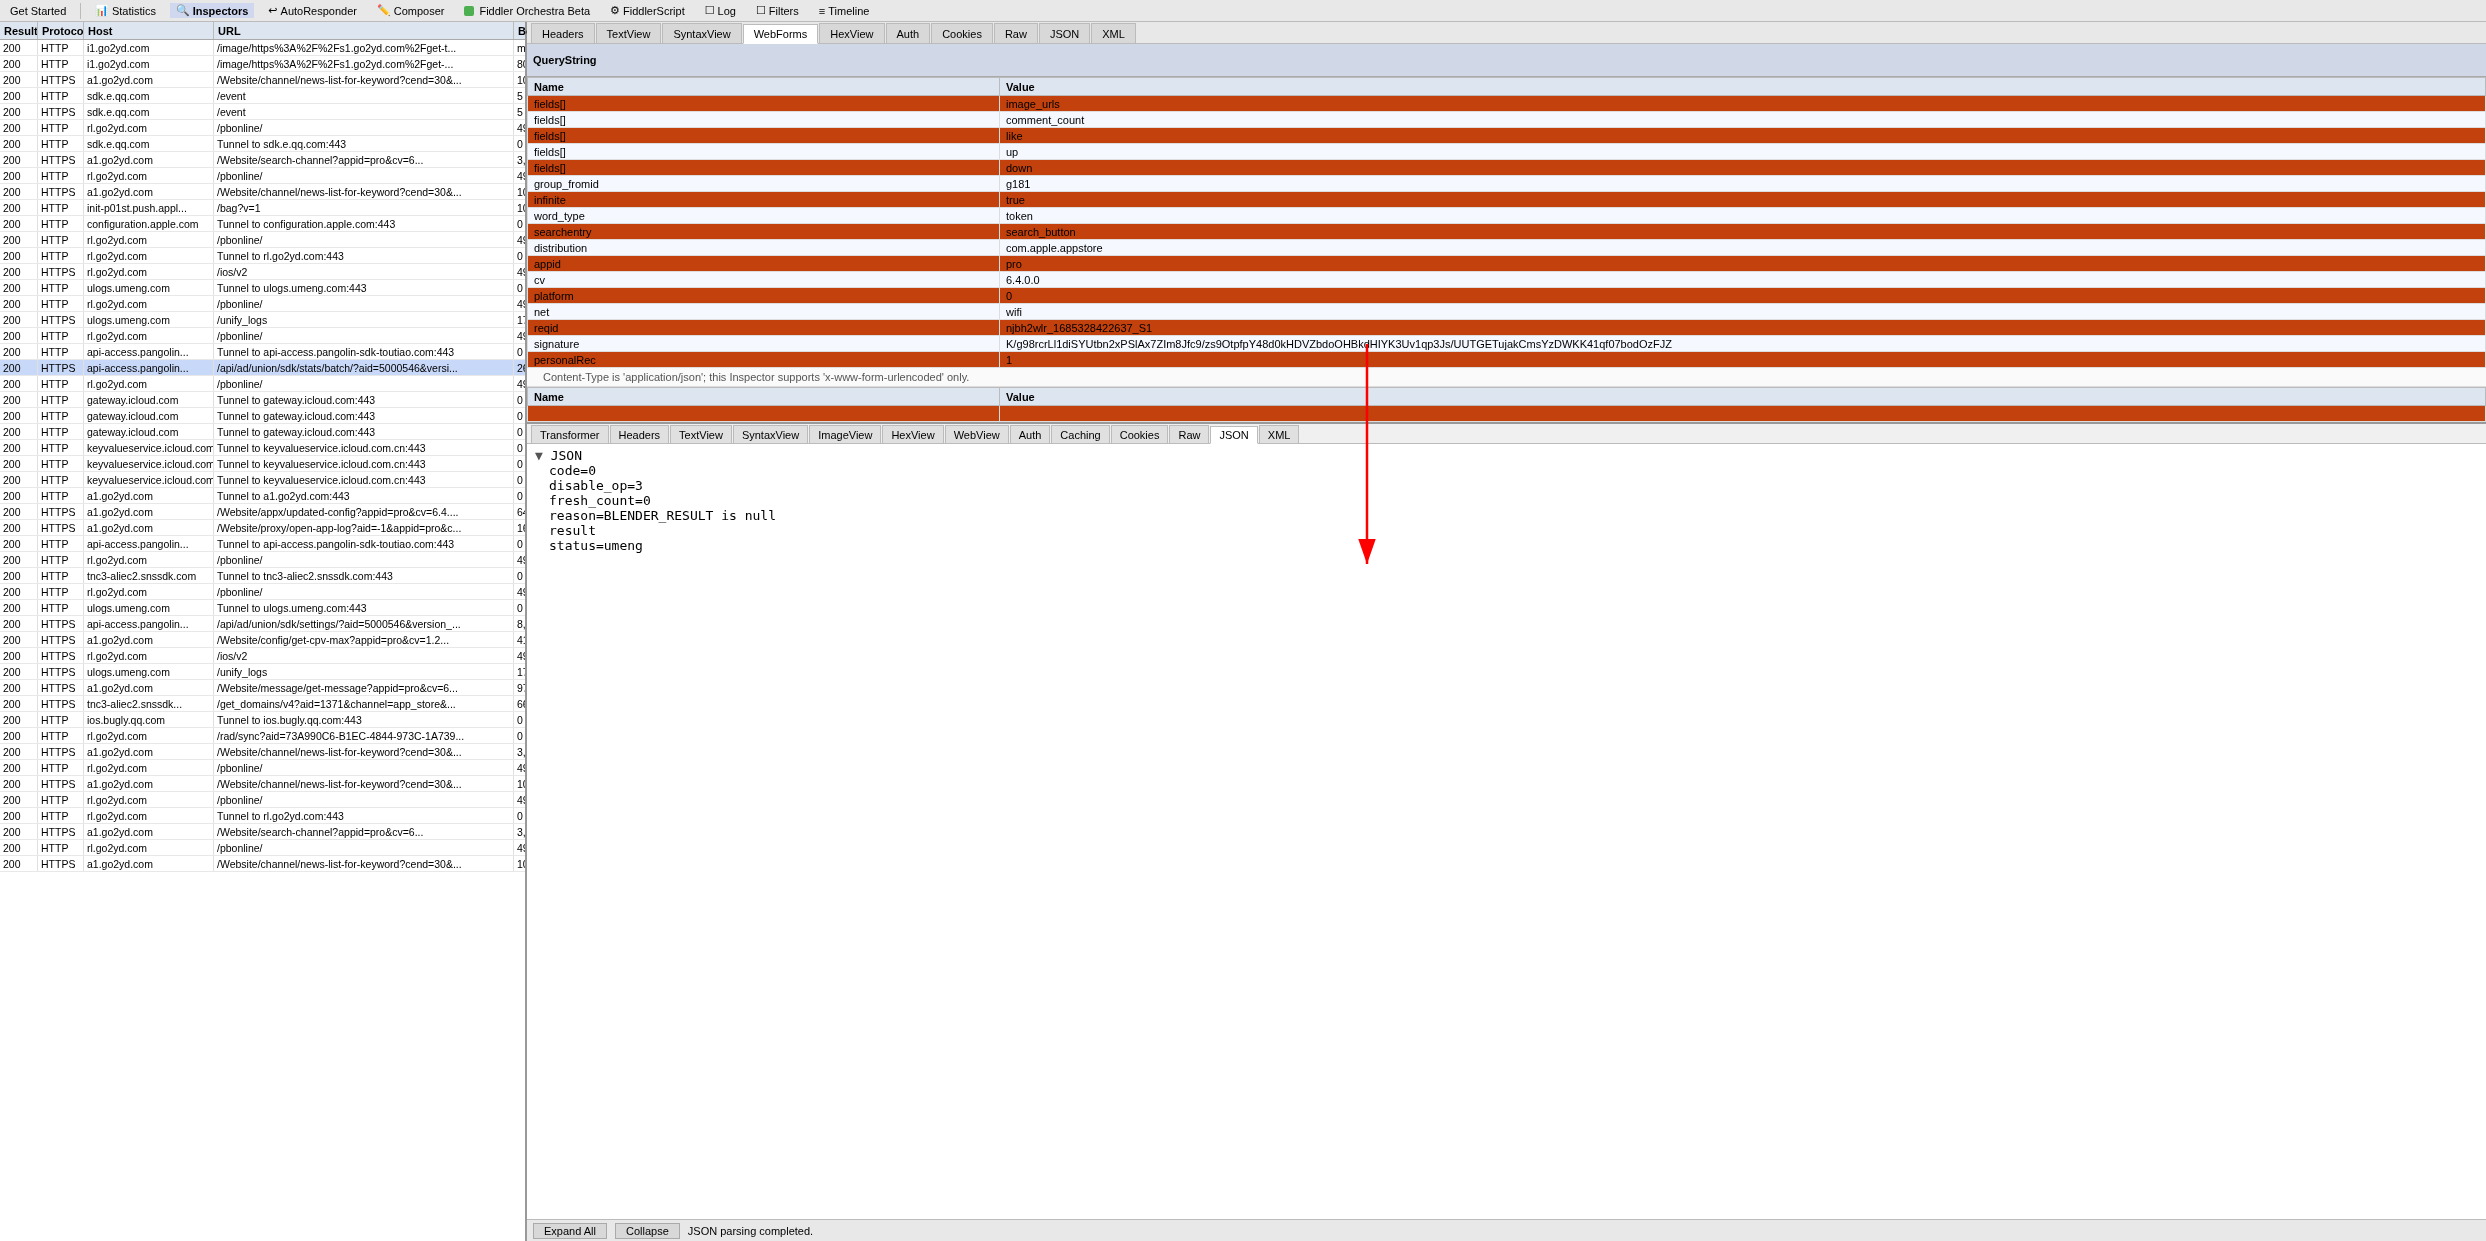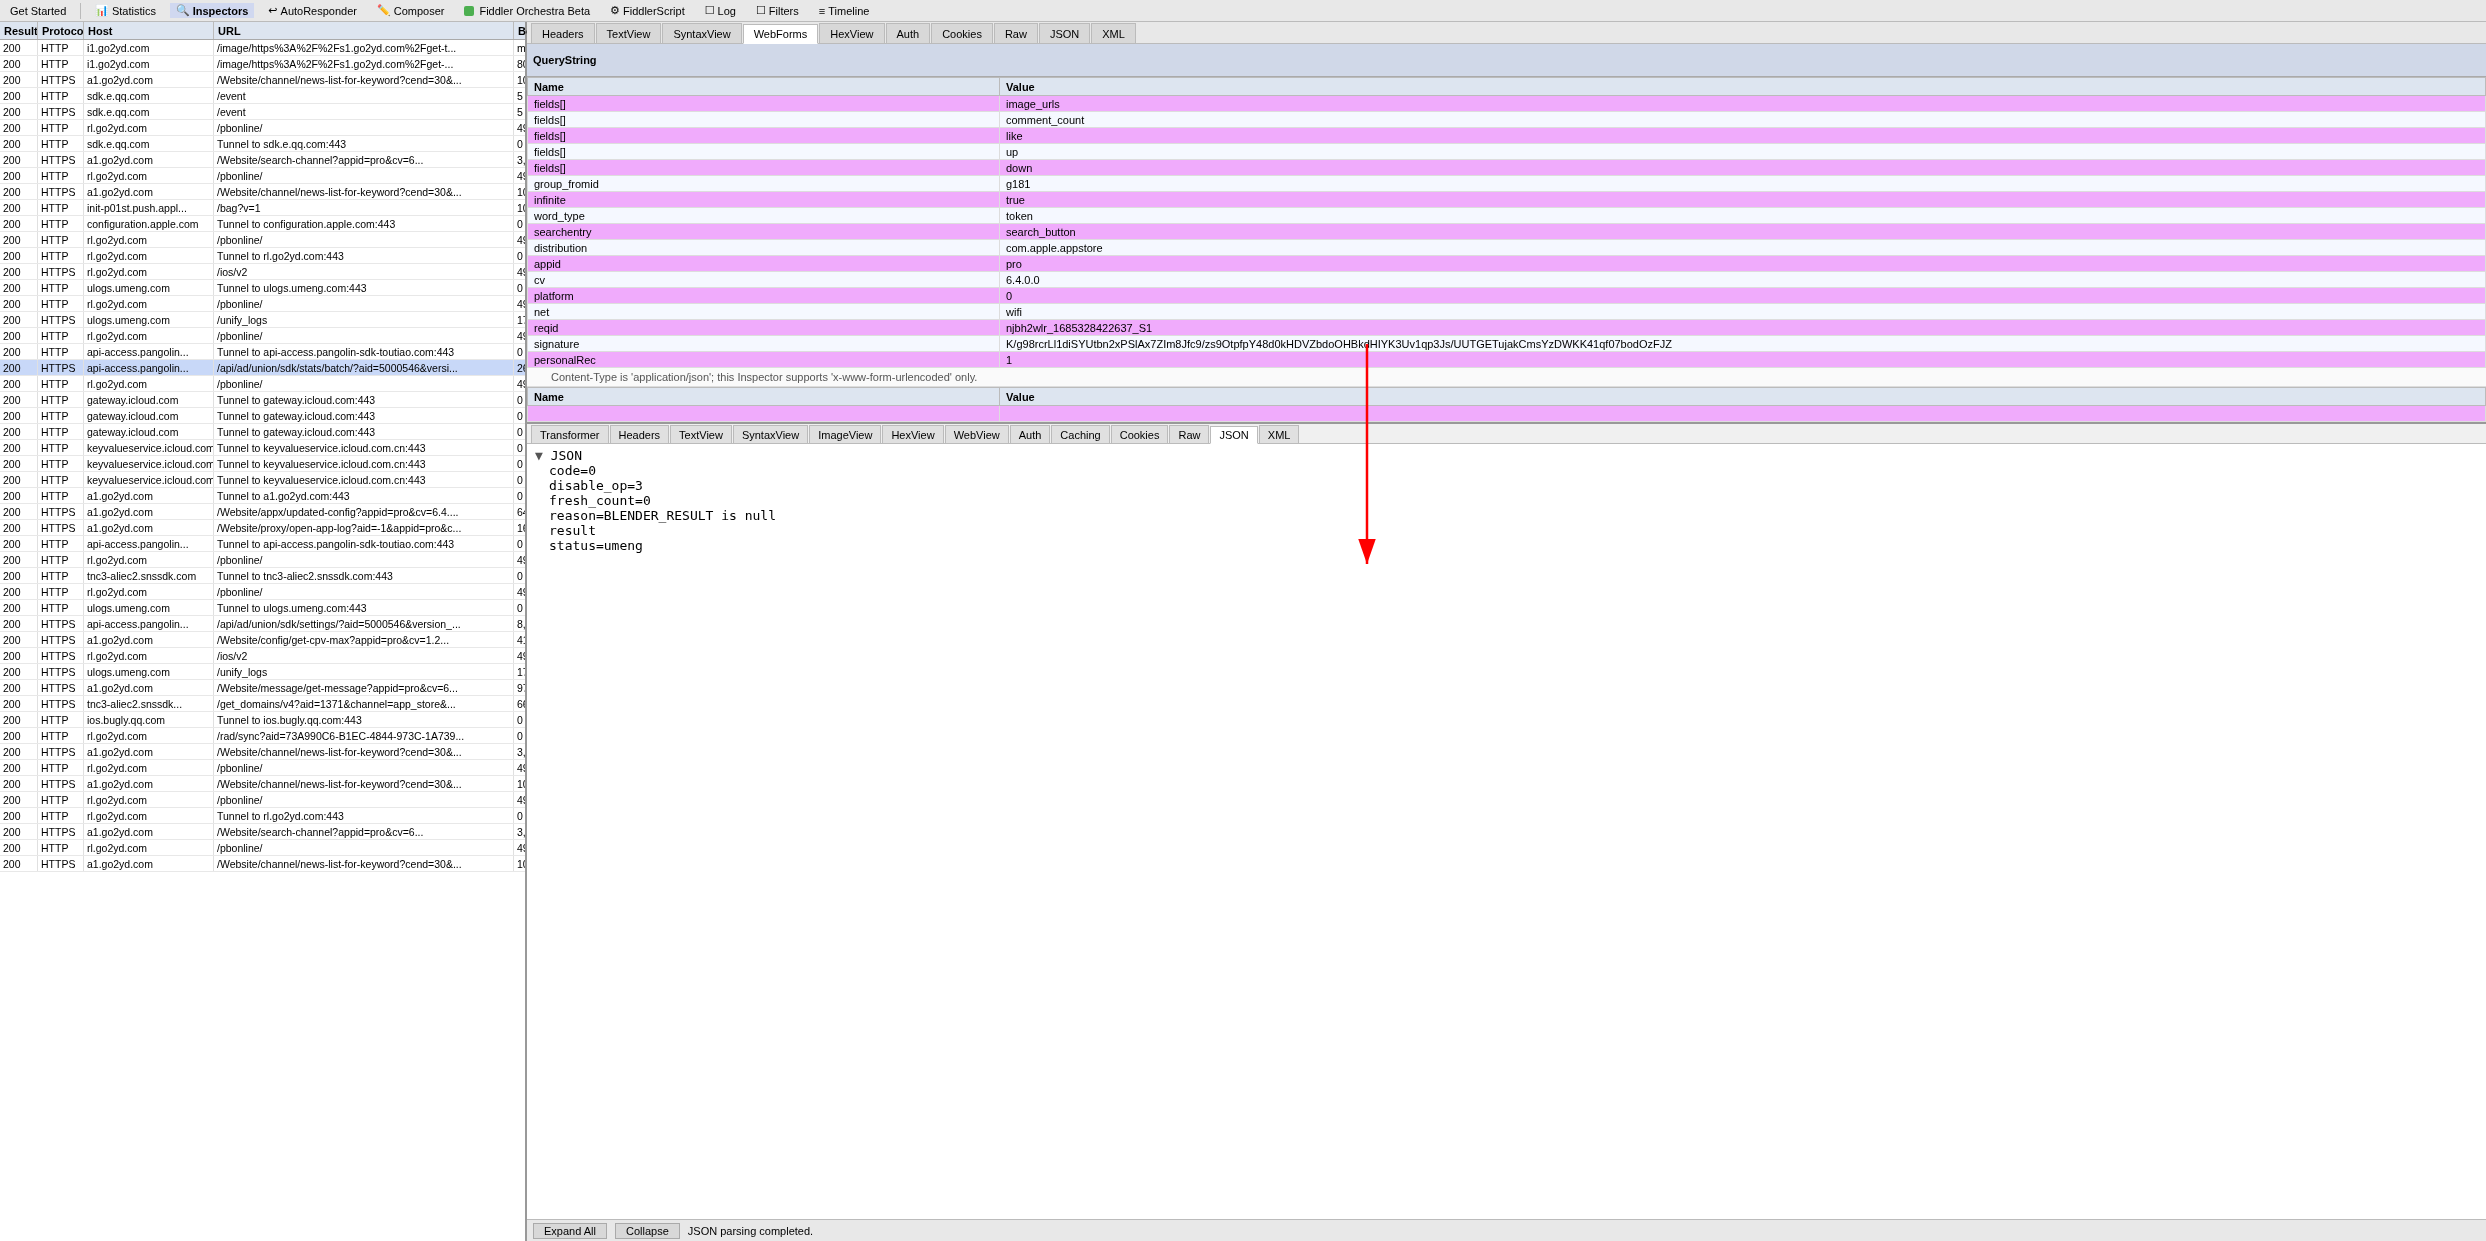--- a/index.html
+++ b/index.html
@@ -92,21 +92,21 @@
     .col-url { width: 300px; min-width: 300px; flex: 1; }
     .col-body { width: 55px; min-width: 55px; text-align: right; }
     .col-caching { width: 55px; min-width: 55px; }
     .col-content { width: 80px; min-width: 80px; }
 
     
     .right-panel {
       flex: 1;
       display: flex;
       flex-direction: column;
-      background: #f0abfc;
+      background: #c2410c;
       overflow: hidden;
     }
 
     
     .inspector-tabs {
       display: flex;
       background: #e8e8e8;
       border-bottom: 1px solid #bbb;
       height: 22px;
       align-items: flex-end;
@@ -163,21 +163,21 @@
       height: 16px;
       overflow: hidden;
       white-space: nowrap;
     }
     .data-table tr:nth-child(even) { background: #f5f8ff; }
 
     .col-name { width: 472px; }
 
     
     .notice-text {
-      padding: 3px 24px;
+      padding: 3px 16px;
       font-size: 11px;
       color: #555;
       border-bottom: 1px solid #ddd;
       background: #fafafa;
     }
 
     .response-sub-tabs {
       display: flex;
       background: #f0f0f0;
       border-bottom: 1px solid #bbb;

